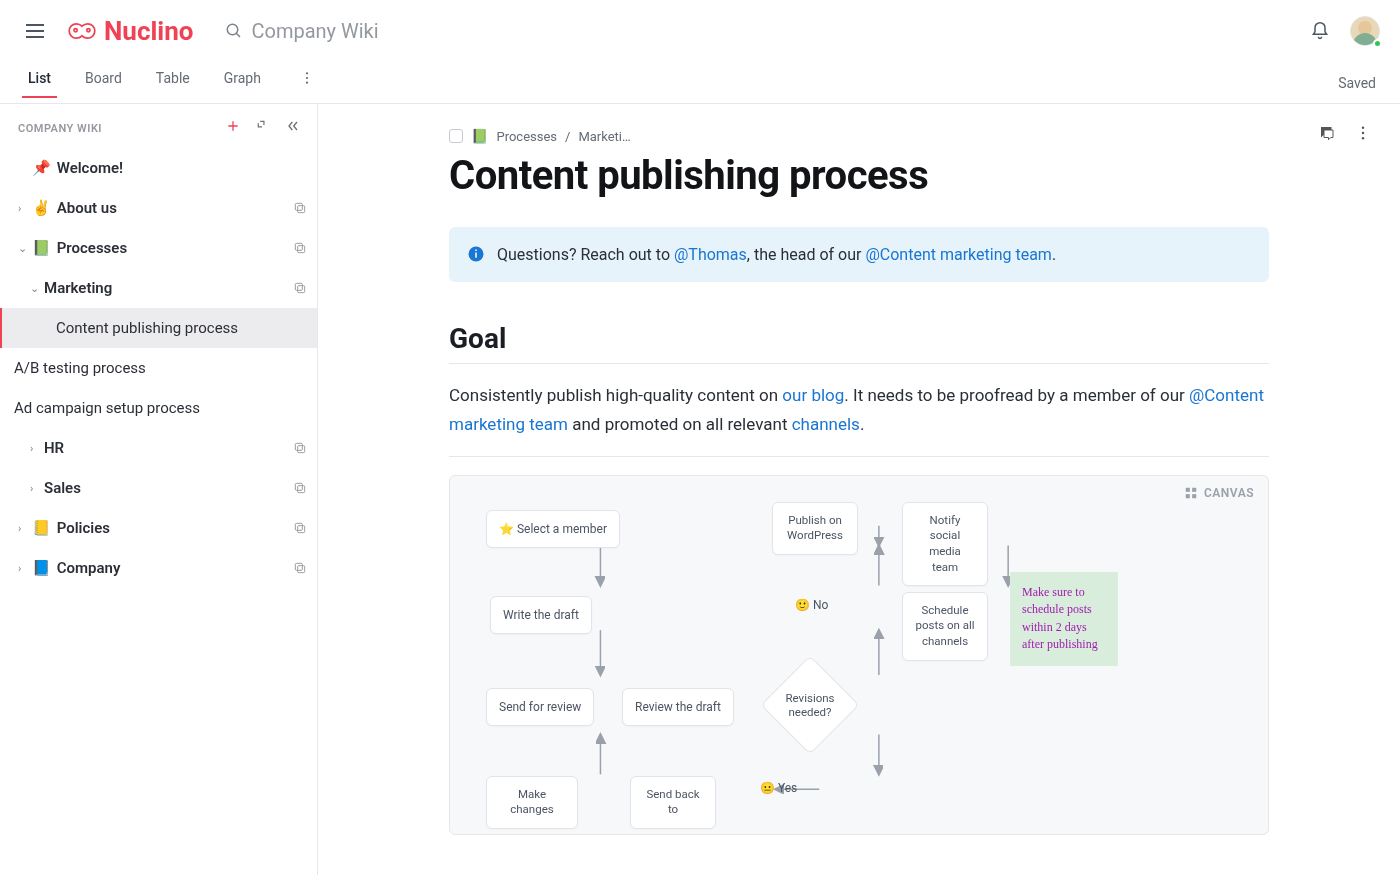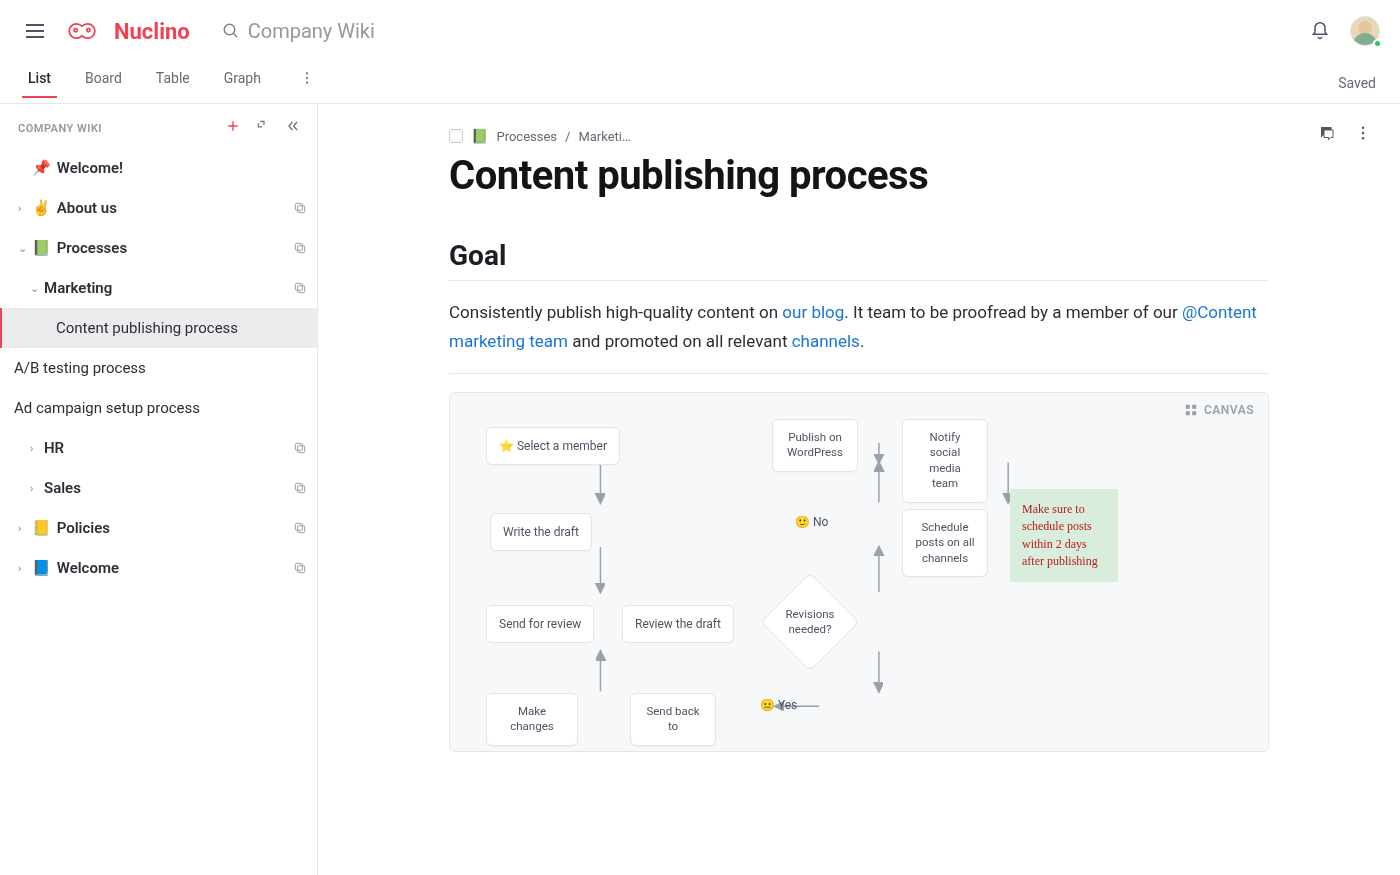--- a/index.html
+++ b/index.html
@@ -22,21 +22,21 @@
     --w-sidebar:318px;
   }
   *{box-sizing:border-box}
   html,body{margin:0;height:100%;font-family:-apple-system,BlinkMacSystemFont,'Segoe UI',Roboto,Helvetica,Arial,sans-serif;color:var(--text);background:#fff;}
   body{width:1400px;height:875px;overflow:hidden;}
 
   
   .topbar{display:flex;align-items:center;height:62px;padding:0 20px 0 20px;border-bottom:none;}
   .hamburger{padding:6px;margin-right:16px;display:flex;flex-direction:column;justify-content:center;cursor:pointer}
   .hamburger span{width:18px;height:2px;background:#4b5563;margin:2px 0}
-  .logo{display:flex;align-items:center;gap:16px;color:var(--accent);font-weight:700;font-size:22px;margin-right:32px;}
+  .logo{display:flex;align-items:center;gap:6px;color:var(--accent);font-weight:700;font-size:26px;margin-right:32px;}
   .logo svg{width:32px;height:24px}
   .search{display:flex;align-items:center;gap:8px;color:var(--text-light);font-size:20px}
   .search svg{width:18px;height:18px;stroke:#7d838a;fill:none;stroke-width:2}
   .spacer{flex:1}
   .iconbtn{display:flex;align-items:center;justify-content:center;width:36px;height:36px;cursor:pointer;color:#4b5563}
   .iconbtn svg{width:20px;height:20px}
   .avatar{width:30px;height:30px;border-radius:50%;background:#e8d8b8;border:1px solid #e2e2e2;margin-left:12px;position:relative;overflow:hidden;display:flex;align-items:center;justify-content:center}
   .avatar .face{width:14px;height:14px;border-radius:50%;background:#e6c79c;position:absolute;top:4px}
   .avatar .body{width:24px;height:16px;border-radius:12px 12px 0 0;background:#7fae93;position:absolute;bottom:-4px}
   .avatar .dot{position:absolute;right:-2px;bottom:-2px;width:9px;height:9px;border:2px solid #fff;background:#31c458;border-radius:50%;z-index:3}
@@ -94,21 +94,21 @@
 
   
   .canvas{position:relative;margin-top:18px;height:360px;background:var(--canvas-bg);border:1px solid var(--canvas-border);border-radius:6px;overflow:hidden}
   .canvas-badge{position:absolute;top:10px;right:14px;display:flex;align-items:center;gap:6px;color:#9aa1aa;font-size:12px;letter-spacing:.5px;font-weight:600}
   .canvas-badge svg{width:14px;height:14px}
   .node{position:absolute;background:var(--canvas-node);border:1px solid #e1e4e9;border-radius:6px;padding:10px 12px;font-size:12px;color:var(--canvas-text);text-align:center;box-shadow:0 1px 2px rgba(0,0,0,.03);line-height:1.35;min-width:86px}
   .node.small{font-size:11.5px}
   .decision{position:absolute;width:70px;height:70px;}
   .decision .d{width:70px;height:70px;transform:rotate(45deg);background:#fff;border:1px solid #e1e4e9;border-radius:6px}
   .decision .t{position:absolute;inset:0;display:flex;align-items:center;justify-content:center;font-size:11.5px;color:var(--canvas-text);text-align:center;line-height:1.25}
-  .sticky{position:absolute;background:var(--sticky);border-radius:2px;padding:12px;font-size:12px;color:#b91c1c;line-height:1.45;width:108px;font-family:'Comic Sans MS',cursive}
+  .sticky{position:absolute;background:var(--sticky);border-radius:2px;padding:12px;font-size:12px;color:#a21caf;line-height:1.45;width:108px;font-family:'Comic Sans MS',cursive}
   .arrow{position:absolute;stroke:#9aa1aa;fill:none;stroke-width:1.5}
   .arrow marker{fill:#9aa1aa}
   .elabel{position:absolute;font-size:12px;color:var(--canvas-text)}
 
 </style>
 </head>
 <body>
 
 <div class="topbar">
   <div class="hamburger">
@@ -254,21 +254,21 @@
         <span class="emj">📒</span>
         <span class="lbl">Policies</span>
         <svg class="dupicon" viewBox="0 0 24 24" fill="none" stroke="currentColor" stroke-width="1.6">
             <rect x="8" y="8" width="12" height="12" rx="2"></rect>
             <rect x="4" y="4" width="12" height="12" rx="2"></rect>
           </svg>
       </div>
       <div class="row level1 bold">
         <span class="chev">›</span>
         <span class="emj">📘</span>
-        <span class="lbl">Welcome</span>
+        <span class="lbl">Company</span>
         <svg class="dupicon" viewBox="0 0 24 24" fill="none" stroke="currentColor" stroke-width="1.6">
             <rect x="8" y="8" width="12" height="12" rx="2"></rect>
             <rect x="4" y="4" width="12" height="12" rx="2"></rect>
           </svg>
       </div>
     </div>
   </div>
 
   <div class="content">
     <div class="content-toolbar">
@@ -291,25 +291,35 @@
       <div class="crumbs">
         <span class="cb"></span>
         <span class="bk">📗</span>
         <span>Processes</span>
         <span>/</span>
         <span>Marketi…</span>
       </div>
 
       <h1 class="h1">Content publishing process</h1>
 
+      <div class="callout">
+        <svg viewBox="0 0 24 24">
+            <circle cx="12" cy="12" r="10"></circle>
+            <rect x="11" y="10" width="2" height="7" fill="#fff"></rect>
+            <rect x="11" y="6" width="2" height="2" fill="#fff"></rect>
+          </svg>
+        <div>
+          <span>Questions? Reach out to </span><a>@Thomas</a><span>, the head of our </span><a>@Content marketing team</a><span>.</span>
+        </div>
+      </div>
 
       <h2 class="h2">Goal</h2>
       <hr class="rule">
       <p class="para">
-        <span>Consistently publish high-quality content on </span><a>our blog</a><span>. It team to be proofread by a  member of our </span><a>@Content marketing team</a><span> and promoted on all relevant </span><a>channels</a><span>.</span>
+        <span>Consistently publish high-quality content on </span><a>our blog</a><span>. It needs to be proofread by a  member of our </span><a>@Content marketing team</a><span> and promoted on all relevant </span><a>channels</a><span>.</span>
       </p>
 
       <hr class="rule">
 
       <div class="canvas">
         <div class="canvas-badge">
           <svg viewBox="0 0 24 24" fill="currentColor">
               <rect x="3" y="3" width="7" height="7"></rect>
               <rect x="14" y="3" width="7" height="7"></rect>
               <rect x="3" y="14" width="7" height="7"></rect>

